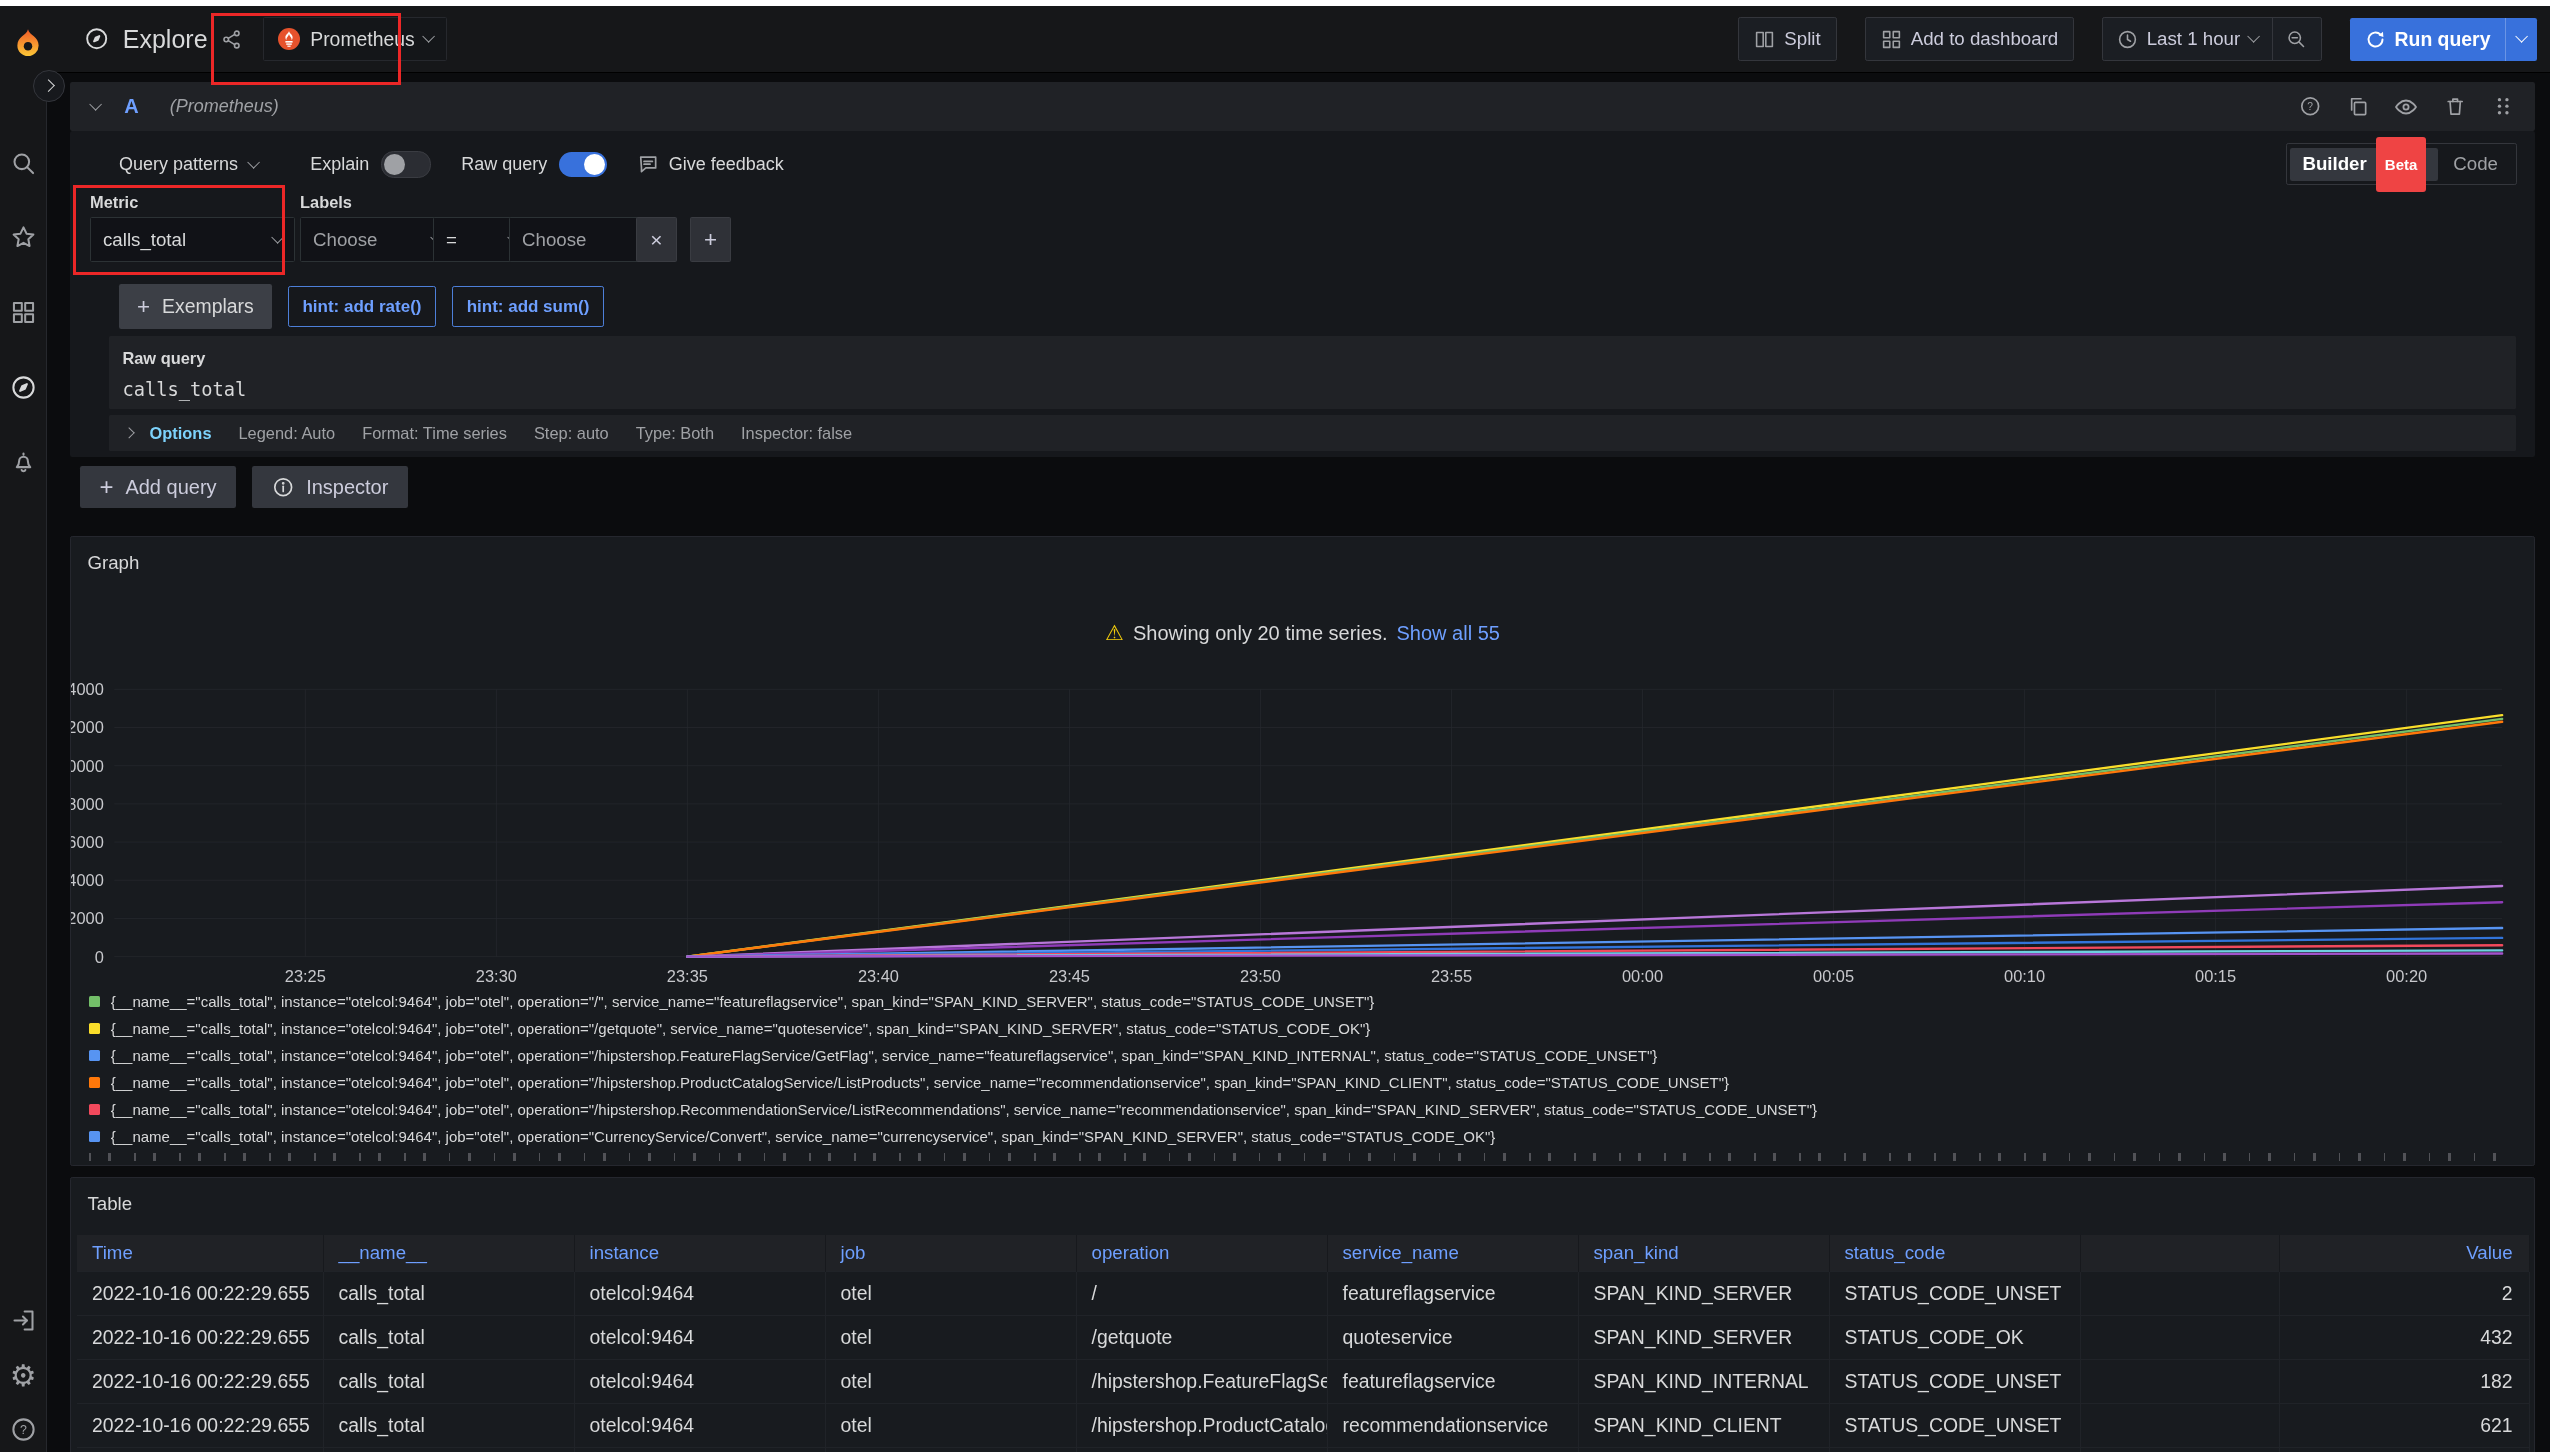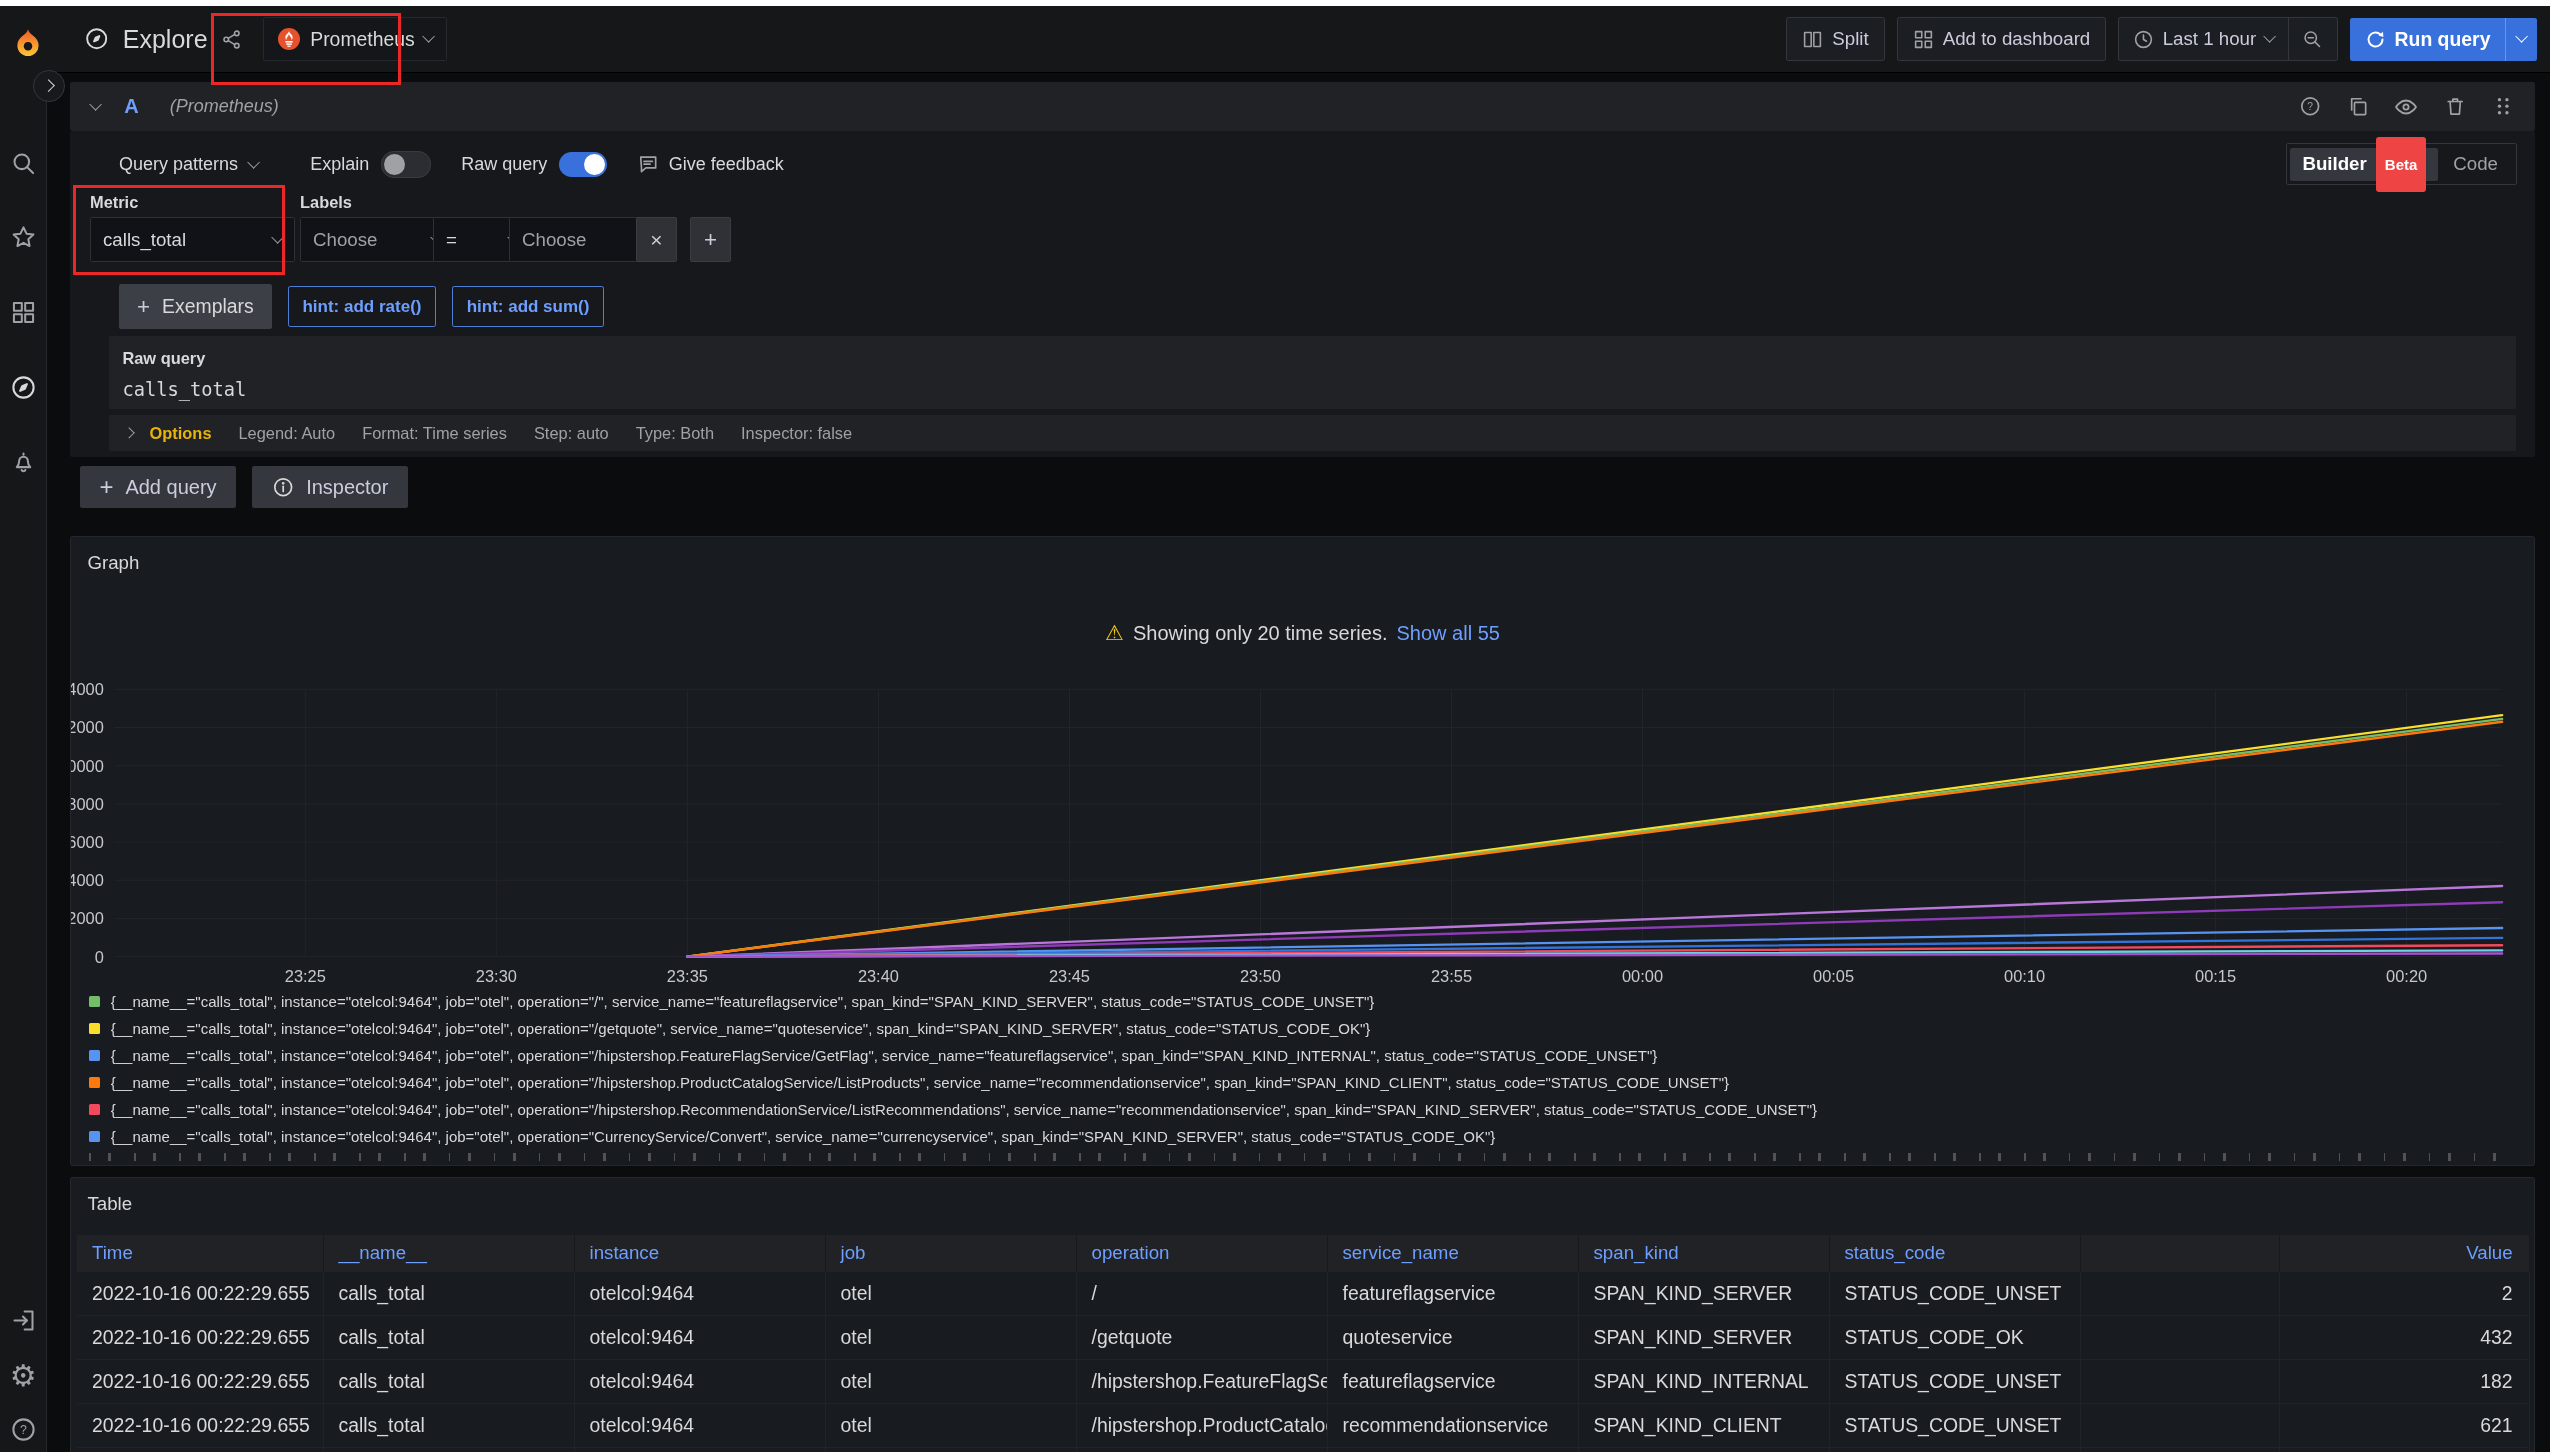--- a/index.html
+++ b/index.html
@@ -9,21 +9,21 @@
   .icon{stroke:#9fa1a5;fill:none;stroke-width:1.8;stroke-linecap:round;stroke-linejoin:round;}
   .icon.bright{stroke:#d8d9da;}
   .caret{display:inline-block;width:8.2px;height:8.2px;border-right:1.9px solid #9fa1a5;border-bottom:1.9px solid #9fa1a5;transform:rotate(45deg) translate(-1.5px,-1.5px);}
   
   #top-strip{left:0;top:0;width:2550px;height:6px;background:#ffffff;}
   #navbar{left:0;top:6px;width:2550px;height:66px;background:#161719;border-bottom:0.7px solid #000;}
   #logo{left:10.5px;top:21px;}
   #collapse-btn{left:33px;top:70px;width:30px;height:30px;border-radius:50%;background:#17191d;border:0.7px solid #34363c;display:flex;align-items:center;justify-content:center;z-index:50;}
   .nav-left{left:84px;top:0;height:66px;display:flex;align-items:center;gap:13.4px;}
   #explore-title{font-size:25px;font-weight:500;color:#d8d9da;}
-  .nav-right{right:13.4px;top:12px;height:42px;display:flex;align-items:center;gap:12px;}
+  .nav-right{right:13.4px;top:12px;height:42px;display:flex;align-items:center;gap:28px;}
   .nav-btn{height:42px;display:flex;align-items:center;gap:9px;padding:0 15px;background:#1b1e23;border:0.7px solid #34363c;border-radius:2.2px;font-size:18.7px;font-weight:500;color:#ccccdc;}
   .btn-group{display:flex;align-items:stretch;height:42px;border:0.7px solid #34363c;border-radius:2.2px;background:#1b1e23;}
   .btn-group .seg{display:flex;align-items:center;gap:9px;padding:0 13.4px;font-size:18.7px;font-weight:500;color:#ccccdc;}
   .btn-group .seg+.seg{border-left:0.7px solid #34363c;}
   #run-query-btn{height:43px;display:flex;align-items:stretch;background:#3871dc;border-radius:2.2px;color:#fff;}
   #run-query-btn .main{display:flex;align-items:center;gap:9px;padding:0 15px;font-size:19.4px;font-weight:700;}
   #run-query-btn .caret-seg{display:flex;align-items:center;padding:0 10.5px;border-left:0.7px solid rgba(255,255,255,.25);}
   #run-query-btn .caret{border-color:#fff;}
   #ds-picker{display:flex;align-items:center;gap:9px;height:42px;padding:0 13.4px;background:#141619;border:0.7px solid #26282d;border-radius:1.5px;font-size:19.4px;color:#d8d9da;}
   .anno{border:3.7px solid #ec2727;z-index:40;pointer-events:none;}
@@ -59,21 +59,21 @@
   #sq-btn-x{left:636px;top:217px;width:39px;height:43px;background:#2f3137;border:0.7px solid #3a3c42;border-radius:1.5px;display:flex;align-items:center;justify-content:center;font-size:21px;color:#ccccdc;}
   #sq-btn-plus{left:690px;top:217px;width:39px;height:43px;background:#2f3137;border:0.7px solid #3a3c42;border-radius:1.5px;display:flex;align-items:center;justify-content:center;font-size:22.4px;color:#ccccdc;}
   #ops-row{left:119px;top:284px;display:flex;align-items:center;gap:16.4px;height:45px;}
   #operations-btn{display:flex;align-items:center;gap:12px;background:#3c3f46;border-radius:2.2px;height:45px;padding:0 18px;font-size:19.4px;font-weight:500;color:#d8d9da;}
   .hint-btn{border:0.7px solid #4d7fd9;border-radius:2.2px;height:39px;display:flex;align-items:center;padding:0 13.4px;font-size:17px;font-weight:700;color:#6e9fff;background:transparent;}
   #rawquery-box{left:109px;top:336px;width:2407px;height:73px;background:#202226;border-radius:1.5px;padding:13.4px 0 0 13.4px;box-sizing:border-box;}
   #rawquery-title{font-size:16.4px;font-weight:700;color:#d8d9da;}
   #rawquery-text{font-family:"DejaVu Sans Mono",monospace;font-size:18.7px;color:#d8d9da;margin-top:10.5px;}
   #options-bar{left:109px;top:415px;width:2407px;height:36px;background:#202226;border-radius:1.5px;display:flex;align-items:center;gap:27px;padding-left:16.4px;box-sizing:border-box;}
   #options-bar .caret{transform:rotate(-45deg);width:6.7px;height:6.7px;}
-  #options-title{font-size:16.4px;font-weight:700;color:#eab308;}
+  #options-title{font-size:16.4px;font-weight:700;color:#7dd3fc;}
   .option-item{font-size:16.4px;color:#9fa1a5;}
   #actions-row{left:80px;top:466px;display:flex;gap:16.4px;position:absolute;}
   .gray-btn{display:flex;align-items:center;gap:12px;background:#34373e;border-radius:2.2px;height:42px;padding:0 19.4px;font-size:20px;font-weight:500;color:#ccccdc;}
   
   #graph-panel{left:70px;top:536px;width:2465px;height:630px;background:#181b1f;border:0.7px solid #25272e;border-radius:2.2px;box-sizing:border-box;overflow:hidden;}
   .panel-title{position:absolute;left:16.4px;top:15px;font-size:18.7px;font-weight:500;color:#d8d9da;}
   #viz-toolbar{position:absolute;right:12px;top:13.4px;display:flex;align-items:center;height:36px;border:0.7px solid #34363c;border-radius:2.2px;padding:0 3px;background:#181b1f;}
   .viz-tab{padding:0 12px;font-size:17px;font-weight:700;color:#9fa1a5;height:30px;display:flex;align-items:center;border-radius:1.5px;}
   .viz-tab.active{background:#3c3f46;color:#fff;}
   #graph-warning{position:absolute;left:0;top:84px;width:100%;display:flex;justify-content:center;align-items:center;gap:9px;font-size:20px;color:#d8d9da;}

